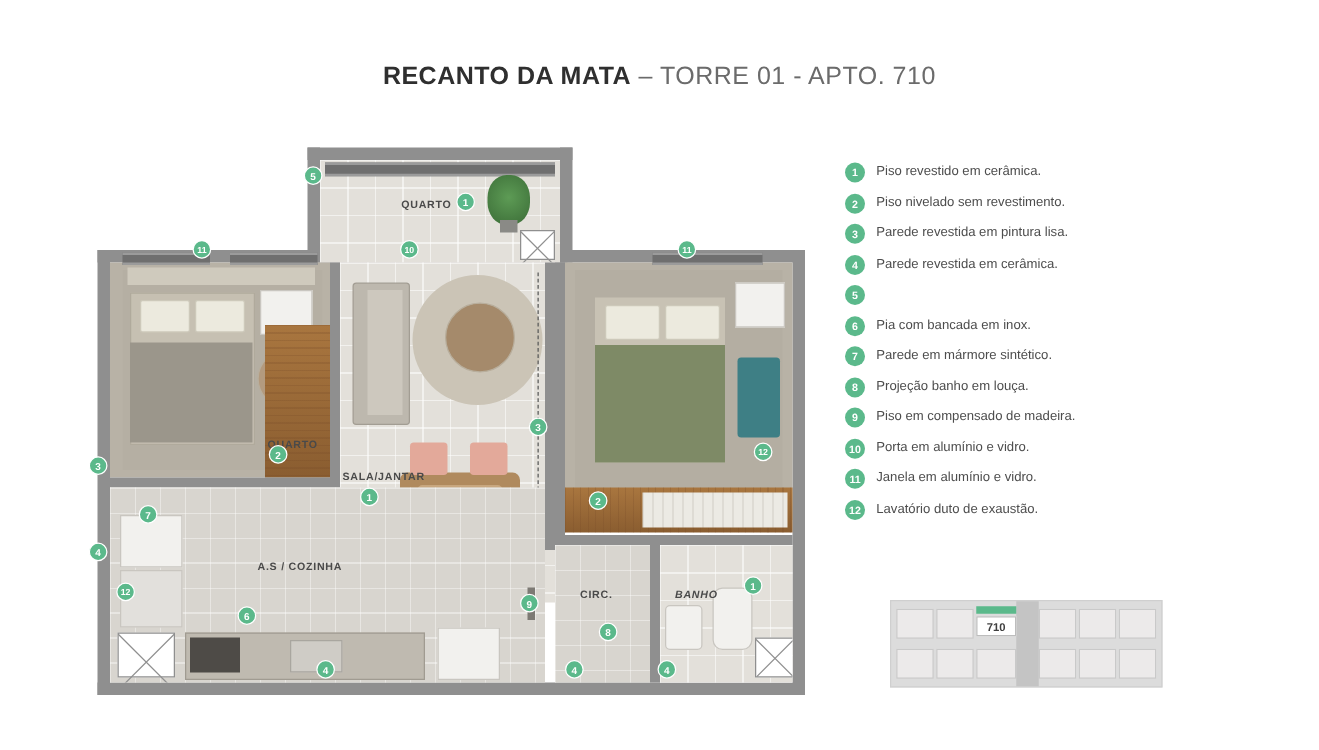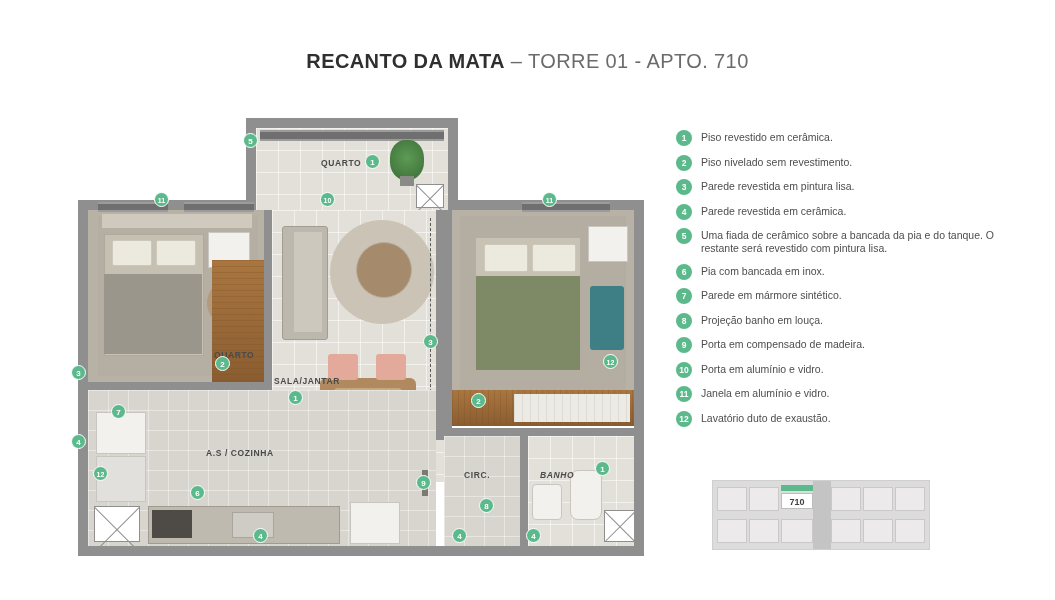--- a/index.html
+++ b/index.html
@@ -373,37 +373,36 @@
   <div class="legend-row">
     <div class="legend-num">3</div>
     <div class="legend-text">Parede revestida em pintura lisa.</div>
   </div>
   <div class="legend-row">
     <div class="legend-num">4</div>
     <div class="legend-text">Parede revestida em cerâmica.</div>
   </div>
   <div class="legend-row">
     <div class="legend-num">5</div>
-    <div class="legend-text" style="max-width:300px;">Uma fiada de cerâmico sobre a bancada da pia e do tanque. O restante será revestido com pintura lisa.</div>
   </div>
   <div class="legend-row">
     <div class="legend-num">6</div>
     <div class="legend-text">Pia com bancada em inox.</div>
   </div>
   <div class="legend-row">
     <div class="legend-num">7</div>
     <div class="legend-text">Parede em mármore sintético.</div>
   </div>
   <div class="legend-row">
     <div class="legend-num">8</div>
     <div class="legend-text">Projeção banho em louça.</div>
   </div>
   <div class="legend-row">
     <div class="legend-num">9</div>
-    <div class="legend-text">Porta em compensado de madeira.</div>
+    <div class="legend-text">Piso em compensado de madeira.</div>
   </div>
   <div class="legend-row">
     <div class="legend-num">10</div>
     <div class="legend-text">Porta em  alumínio e vidro.</div>
   </div>
   <div class="legend-row">
     <div class="legend-num">11</div>
     <div class="legend-text">Janela em alumínio e vidro.</div>
   </div>
   <div class="legend-row">

